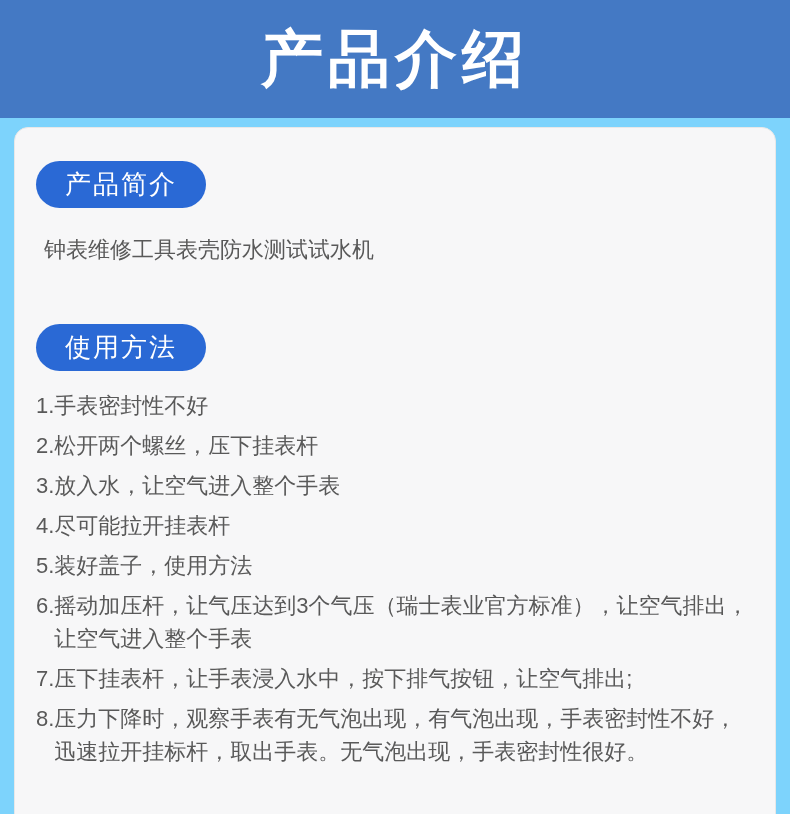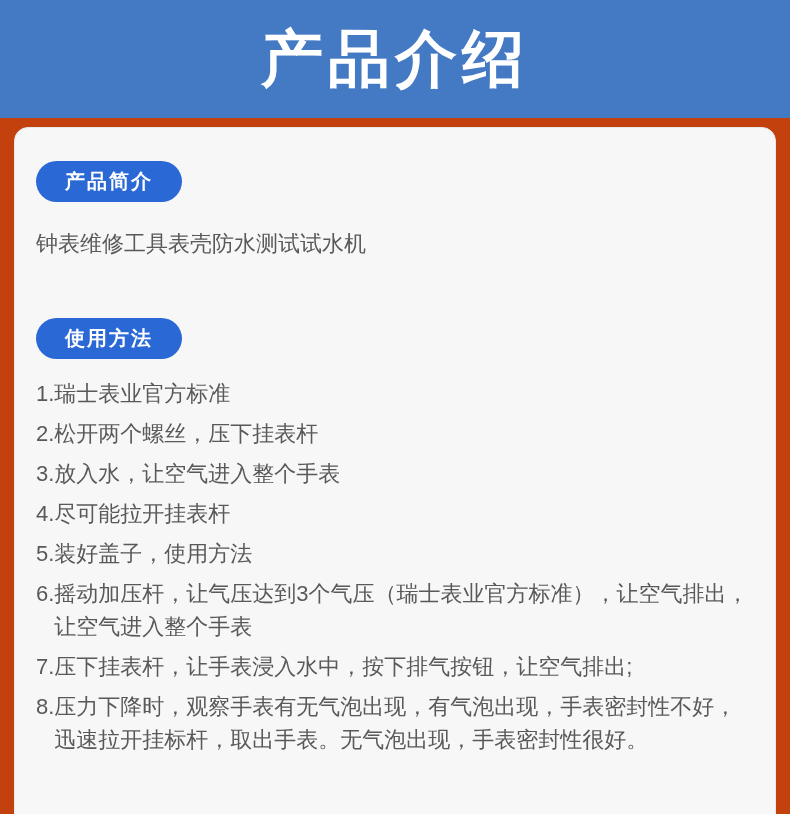--- a/index.html
+++ b/index.html
@@ -6,21 +6,21 @@
   html, body {
     margin: 0;
     padding: 0;
     width: 790px;
     background: #ffffff;
     font-family: "Liberation Sans", "DejaVu Sans", sans-serif;
   }
   .page {
     width: 790px;
     height: 814px;
-    background: #c2410c;
+    background: #7dd3fc;
     overflow: hidden;
   }
   
   .banner {
     width: 100%;
     height: 118px;
     background: #4479C4;
     display: flex;
     align-items: center;
     justify-content: center;
@@ -40,29 +40,29 @@
     background: #F7F7F8;
     border: 1px solid #E8E8E8;
     border-radius: 14px;
     padding: 33px 22px 64px 21px;
   }
   
   .badge {
     display: inline-block;
     background: #2A69D5;
     color: #ffffff;
-    font-size: 20px;
-    font-weight: 700;
+    font-size: 26px;
+    font-weight: 400;
     line-height: 1;
     padding: 10px 29px 11px 29px;
     border-radius: 24px;
     letter-spacing: 2px;
   }
   .intro-text {
-    margin: 27px 0 0 0;
+    margin: 27px 0 0 8px;
     font-size: 22px;
     color: #595959;
     line-height: 30px;
     font-family: Liberation Serif, serif;
   }
   .section-usage {
     margin-top: 59px;
   }
   .steps {
     list-style: none;
@@ -99,21 +99,21 @@
       <div class="badge">产品简介</div>
       <p class="intro-text">钟表维修工具表壳防水测试试水机</p>
     </section>
 
     <section class="section-usage">
       <div class="badge">使用方法</div>
 
       <ol class="steps">
         <li class="step">
           <span class="num">1.</span>
-          <span class="txt">瑞士表业官方标准</span>
+          <span class="txt">手表密封性不好</span>
         </li>
         <li class="step">
           <span class="num">2.</span>
           <span class="txt">松开两个螺丝，压下挂表杆</span>
         </li>
         <li class="step">
           <span class="num">3.</span>
           <span class="txt">放入水，让空气进入整个手表</span>
         </li>
         <li class="step">

